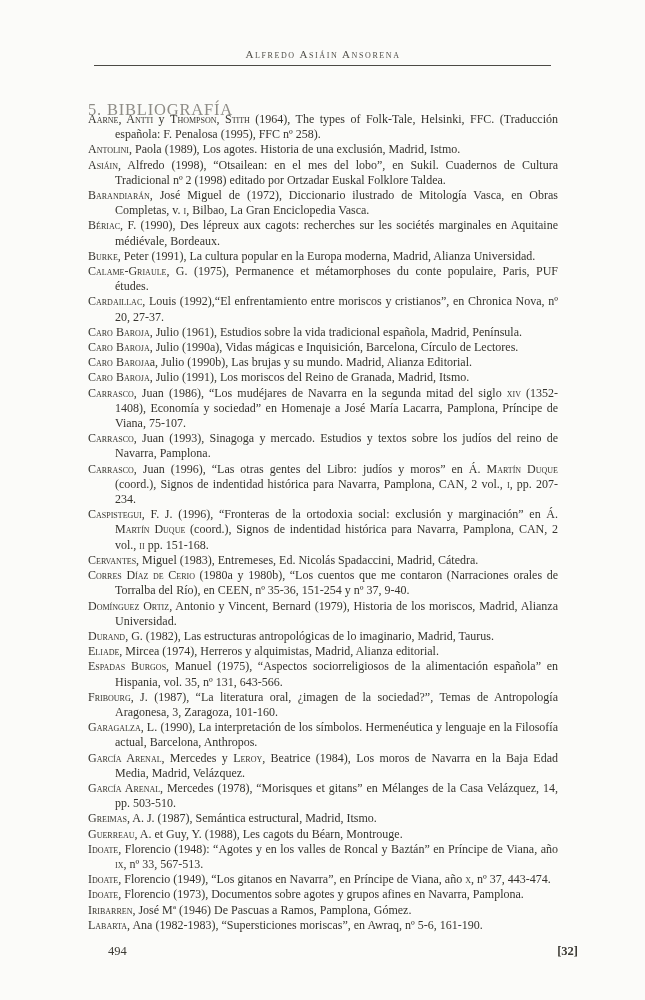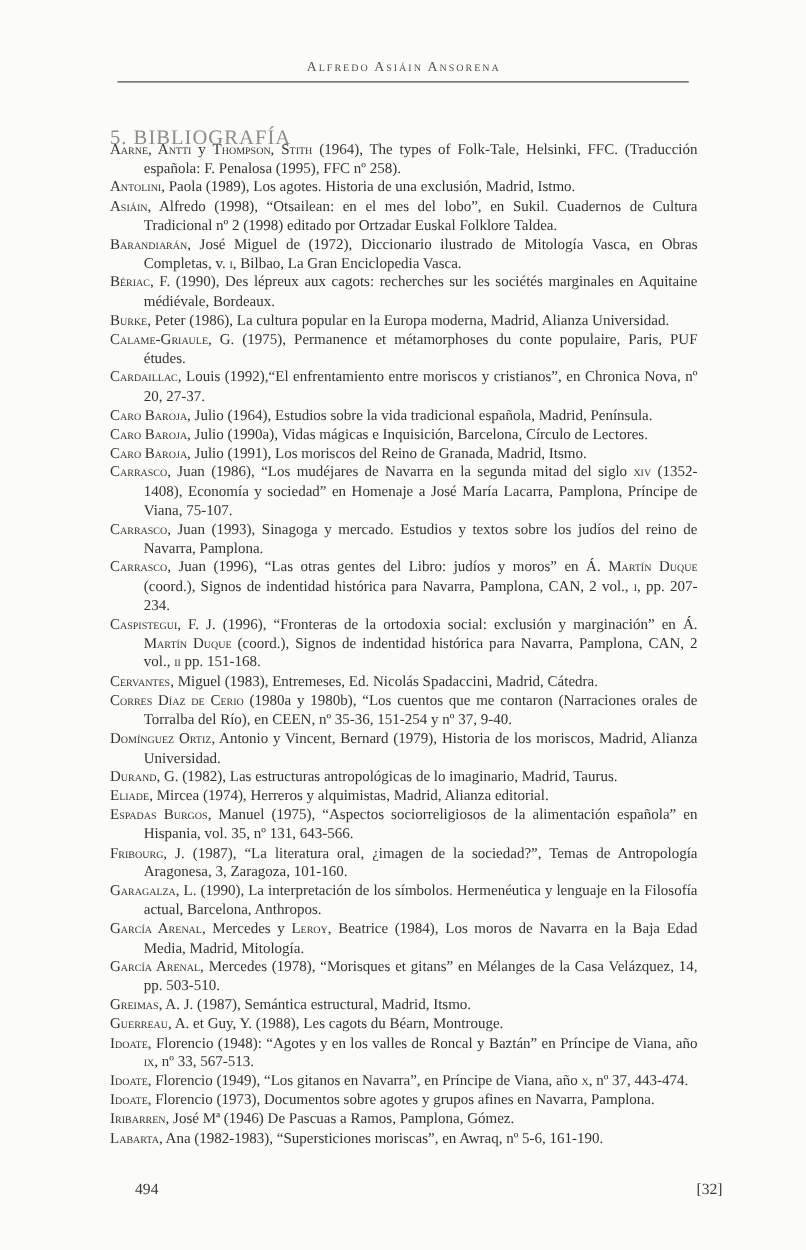--- a/index.html
+++ b/index.html
@@ -64,54 +64,55 @@
   .i  { }
   .r  { font-style: normal; }
   .footer {
     position: absolute;
     left: 0; top: 944px; width: 470px;
     font-size: 12.5px;
     color: #3b3933;
     margin-left: 20px;
   }
   .footer .page-number { float: left; }
-  .footer .issue-number { float: right; }
+  .footer .issue-number { float: right; font-weight: bold; }
 </style>
 </head>
 <body>
 
 <div class="page">
   <div class="running-header">Alfredo Asiáin Ansorena</div>
   <hr class="header-divider">
   <h1 class="page-title">5. BIBLIOGRAFÍA</h1>
   <div class="bibliography">
       <p class="entry"><span class="sc">Aarne, Antti</span><span class="r"> y </span><span class="sc">Thompson, Stith</span><span class="r"> (1964), </span><span class="i">The types of Folk-Tale,</span><span class="r"> Helsinki, FFC. (Traducción española: F. Penalosa (1995), FFC nº 258).</span></p>
       <p class="entry"><span class="sc">Antolini</span><span class="r">, Paola (1989), </span><span class="i">Los agotes. Historia de una exclusión,</span><span class="r"> Madrid, Istmo.</span></p>
       <p class="entry"><span class="sc">Asiáin</span><span class="r">, Alfredo (1998), “Otsailean: en el mes del lobo”, en </span><span class="i">Sukil. Cuadernos de Cultura Tradicional</span><span class="r"> nº 2 (1998) editado por Ortzadar Euskal Folklore Taldea.</span></p>
       <p class="entry"><span class="sc">Barandiarán</span><span class="r">, José Miguel de (1972), </span><span class="i">Diccionario ilustrado de Mitología Vasca, en Obras Completas,</span><span class="r"> v. </span><span class="sc">i</span><span class="r">, Bilbao, La Gran Enciclopedia Vasca.</span></p>
       <p class="entry"><span class="sc">Bériac</span><span class="r">, F. (1990), </span><span class="i">Des lépreux aux cagots: recherches sur les sociétés marginales en Aquitaine médiévale,</span><span class="r"> Bordeaux.</span></p>
-      <p class="entry"><span class="sc">Burke</span><span class="r">, Peter (1986), </span><span class="i">La cultura popular en la Europa moderna,</span><span class="r"> Madrid, Alianza Universidad.</span></p>
+      <p class="entry"><span class="sc">Burke</span><span class="r">, Peter (1991), </span><span class="i">La cultura popular en la Europa moderna,</span><span class="r"> Madrid, Alianza Universidad.</span></p>
       <p class="entry"><span class="sc">Calame-Griaule</span><span class="r">, G. (1975), </span><span class="i">Permanence et métamorphoses du conte populaire,</span><span class="r"> Paris, PUF études.</span></p>
       <p class="entry"><span class="sc">Cardaillac</span><span class="r">, Louis (1992),“El enfrentamiento entre moriscos y cristianos”, en </span><span class="i">Chronica Nova,</span><span class="r"> nº 20, 27-37.</span></p>
-      <p class="entry"><span class="sc">Caro Baroja</span><span class="r">, Julio (1964), </span><span class="i">Estudios sobre la vida tradicional española,</span><span class="r"> Madrid, Península.</span></p>
+      <p class="entry"><span class="sc">Caro Baroja</span><span class="r">, Julio (1961), </span><span class="i">Estudios sobre la vida tradicional española,</span><span class="r"> Madrid, Península.</span></p>
       <p class="entry"><span class="sc">Caro Baroja</span><span class="r">, Julio (1990a), </span><span class="i">Vidas mágicas e Inquisición,</span><span class="r"> Barcelona, Círculo de Lectores.</span></p>
+      <p class="entry"><span class="sc">Caro Baroja</span><span class="r">a, Julio (1990b), </span><span class="i">Las brujas y su mundo.</span><span class="r"> Madrid, Alianza Editorial.</span></p>
       <p class="entry"><span class="sc">Caro Baroja</span><span class="r">, Julio (1991), </span><span class="i">Los moriscos del Reino de Granada,</span><span class="r"> Madrid, Itsmo.</span></p>
       <p class="entry"><span class="sc">Carrasco</span><span class="r">, Juan (1986), “Los mudéjares de Navarra en la segunda mitad del siglo </span><span class="sc">xiv</span><span class="r"> (1352-1408), Economía y sociedad” en </span><span class="i">Homenaje a José María Lacarra,</span><span class="r"> Pamplona, Príncipe de Viana, 75-107.</span></p>
       <p class="entry"><span class="sc">Carrasco</span><span class="r">, Juan (1993), </span><span class="i">Sinagoga y mercado. Estudios y textos sobre los judíos del reino de Navarra,</span><span class="r"> Pamplona.</span></p>
       <p class="entry"><span class="sc">Carrasco</span><span class="r">, Juan (1996), “Las otras gentes del Libro: judíos y moros” en Á. </span><span class="sc">Martín Duque</span><span class="r"> (coord.), </span><span class="i">Signos de indentidad histórica para Navarra,</span><span class="r"> Pamplona, CAN, 2 vol., </span><span class="sc">i</span><span class="r">, pp. 207-234.</span></p>
       <p class="entry"><span class="sc">Caspistegui</span><span class="r">, F. J. (1996), “Fronteras de la ortodoxia social: exclusión y marginación” en Á. </span><span class="sc">Martín Duque</span><span class="r"> (coord.), </span><span class="i">Signos de indentidad histórica para Navarra,</span><span class="r"> Pamplona, CAN, 2 vol., </span><span class="sc">ii</span><span class="r"> pp. 151-168.</span></p>
       <p class="entry"><span class="sc">Cervantes</span><span class="r">, Miguel (1983), </span><span class="i">Entremeses,</span><span class="r"> Ed. Nicolás Spadaccini, Madrid, Cátedra.</span></p>
       <p class="entry"><span class="sc">Corres Díaz de Cerio</span><span class="r"> (1980a y 1980b), “Los cuentos que me contaron (Narraciones orales de Torralba del Río), en </span><span class="i">CEEN,</span><span class="r"> nº 35-36, 151-254 y nº 37, 9-40.</span></p>
       <p class="entry"><span class="sc">Domínguez Ortiz</span><span class="r">, Antonio y Vincent, Bernard (1979), </span><span class="i">Historia de los moriscos,</span><span class="r"> Madrid, Alianza Universidad.</span></p>
       <p class="entry"><span class="sc">Durand</span><span class="r">, G. (1982), </span><span class="i">Las estructuras antropológicas de lo imaginario,</span><span class="r"> Madrid, Taurus.</span></p>
       <p class="entry"><span class="sc">Eliade</span><span class="r">, Mircea (1974), </span><span class="i">Herreros y alquimistas,</span><span class="r"> Madrid, Alianza editorial.</span></p>
       <p class="entry"><span class="sc">Espadas Burgos</span><span class="r">, Manuel (1975), “Aspectos sociorreligiosos de la alimentación española” en </span><span class="i">Hispania,</span><span class="r"> vol. 35, nº 131, 643-566.</span></p>
       <p class="entry"><span class="sc">Fribourg</span><span class="r">, J. (1987), “La literatura oral, ¿imagen de la sociedad?”, </span><span class="i">Temas de Antropología Aragonesa,</span><span class="r"> 3, Zaragoza, 101-160.</span></p>
       <p class="entry"><span class="sc">Garagalza</span><span class="r">, L. (1990), </span><span class="i">La interpretación de los símbolos. Hermenéutica y lenguaje en la Filosofía actual,</span><span class="r"> Barcelona, Anthropos.</span></p>
-      <p class="entry"><span class="sc">García Arenal</span><span class="r">, Mercedes y </span><span class="sc">Leroy</span><span class="r">, Beatrice (1984), </span><span class="i">Los moros de Navarra en la Baja Edad Media,</span><span class="r"> Madrid, Mitología.</span></p>
+      <p class="entry"><span class="sc">García Arenal</span><span class="r">, Mercedes y </span><span class="sc">Leroy</span><span class="r">, Beatrice (1984), </span><span class="i">Los moros de Navarra en la Baja Edad Media,</span><span class="r"> Madrid, Velázquez.</span></p>
       <p class="entry"><span class="sc">García Arenal</span><span class="r">, Mercedes (1978), “Morisques et gitans” en </span><span class="i">Mélanges de la Casa Velázquez,</span><span class="r"> 14, pp. 503-510.</span></p>
       <p class="entry"><span class="sc">Greimas</span><span class="r">, A. J. (1987), </span><span class="i">Semántica estructural,</span><span class="r"> Madrid, Itsmo.</span></p>
       <p class="entry"><span class="sc">Guerreau</span><span class="r">, A. et Guy, Y. (1988), </span><span class="i">Les cagots du Béarn,</span><span class="r"> Montrouge.</span></p>
       <p class="entry"><span class="sc">Idoate</span><span class="r">, Florencio (1948): “Agotes y en los valles de Roncal y Baztán” en </span><span class="i">Príncipe de Viana,</span><span class="r"> año </span><span class="sc">ix</span><span class="r">, nº 33, 567-513.</span></p>
       <p class="entry"><span class="sc">Idoate</span><span class="r">, Florencio (1949), “Los gitanos en Navarra”, en </span><span class="i">Príncipe de Viana,</span><span class="r"> año </span><span class="sc">x</span><span class="r">, nº 37, 443-474.</span></p>
       <p class="entry"><span class="sc">Idoate</span><span class="r">, Florencio (1973), </span><span class="i">Documentos sobre agotes y grupos afines en Navarra,</span><span class="r"> Pamplona.</span></p>
       <p class="entry"><span class="sc">Iribarren</span><span class="r">, José Mª (1946) </span><span class="i">De Pascuas a Ramos,</span><span class="r"> Pamplona, Gómez.</span></p>
       <p class="entry"><span class="sc">Labarta</span><span class="r">, Ana (1982-1983), “Supersticiones moriscas”, en </span><span class="i">Awraq,</span><span class="r"> nº 5-6, 161-190.</span></p>
     </div>
   <div class="footer">

